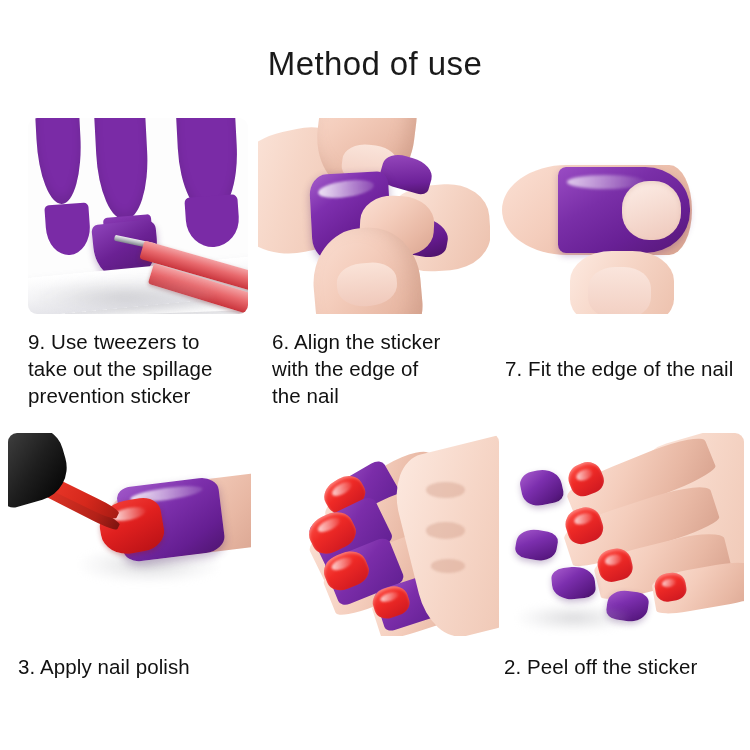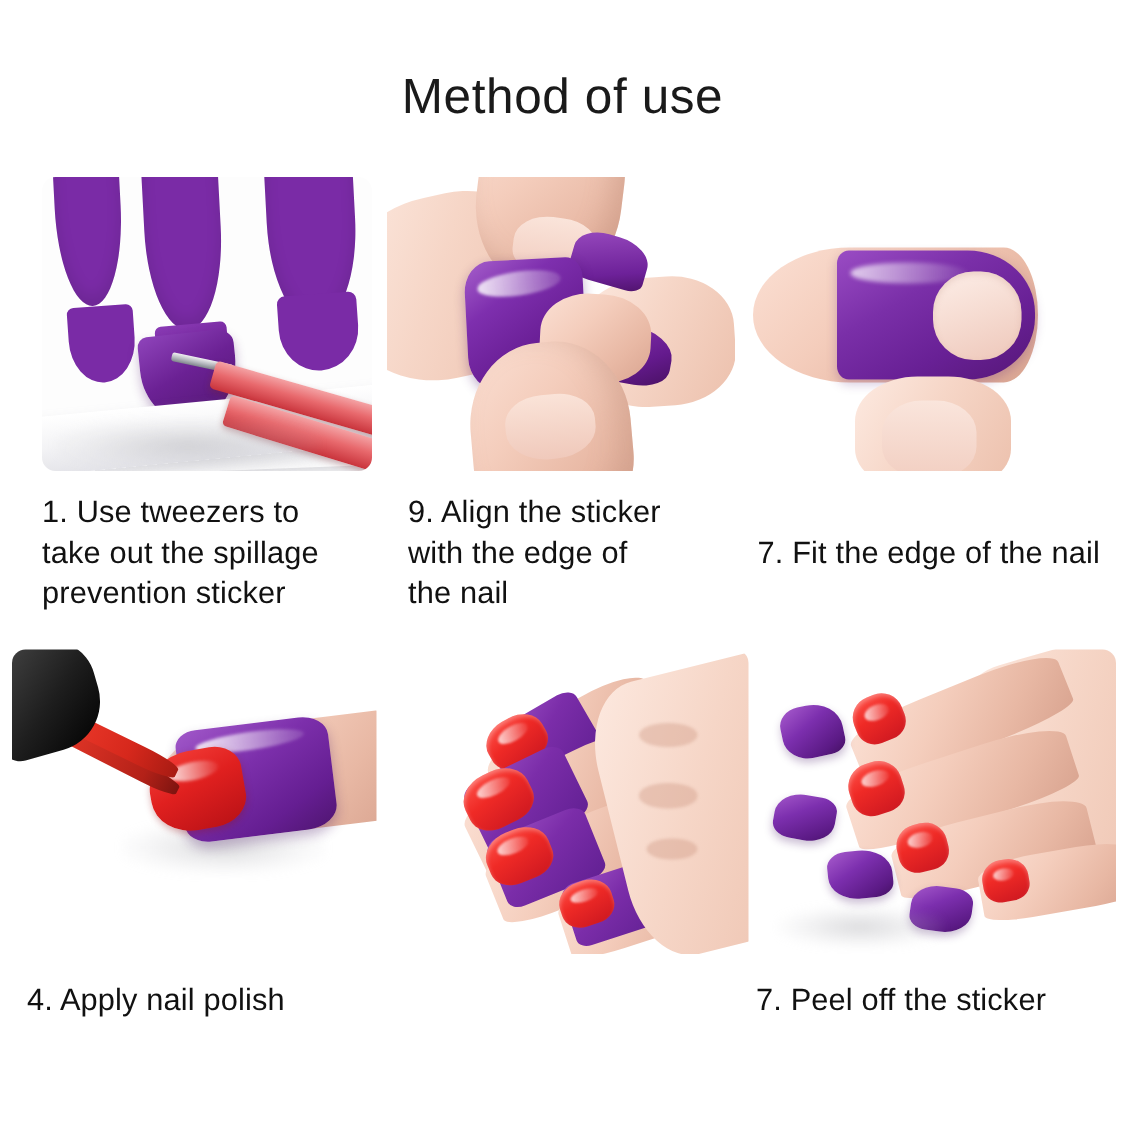--- a/index.html
+++ b/index.html
@@ -362,41 +362,41 @@
         <div class="ustem r2a"></div>
         <div class="ustem r2b"></div>
         <div class="ustem r2c"></div>
         <div class="lifted"></div>
         <div class="sheet-edge"></div>
         <div class="tw-tip"></div>
         <div class="tweez tw-upper"></div>
         <div class="tweez tw-lower"></div>
         <div class="soft-shadow" style="left:4%;top:82%;width:80%;height:18%;"></div>
       </div>
-      <div class="caption" style="top:210px;left:0;width:228px;">1. Use tweezers to
+      <div class="caption" style="top:210px;left:0;width:228px;">9. Use tweezers to
 take out the spillage
 prevention sticker</div>
     </div>
 
     <div class="cell" style="left:258px;">
       <div class="photo p2" style="width:232px;height:196px;">
         <div class="ph-bg"></div>
         <div class="finger-back skin-l"></div>
         <div class="finger-right skin-l"></div>
         <div class="finger-top skin"></div>
         <div class="thumb-top-nail"></div>
         <div class="sticker-wing-tr"></div>
         <div class="sticker-wing-br"></div>
         <div class="sticker-main"></div>
         <div class="sticker-gloss"></div>
         <div class="thumb-cover skin"></div>
         <div class="finger-bottom skin"></div>
         <div class="bottom-nail"></div>
       </div>
-      <div class="caption" style="top:210px;left:14px;width:220px;">9. Align the sticker
+      <div class="caption" style="top:210px;left:14px;width:220px;">6. Align the sticker
 with the edge of
 the nail</div>
     </div>
 
     <div class="cell" style="left:497px;">
       <div class="photo p3" style="width:227px;height:196px;">
         <div class="ph-bg"></div>
         <div class="finger skin"></div>
         <div class="sticker"></div>
         <div class="sticker-sheen"></div>
@@ -416,21 +416,21 @@
         <div class="soft-shadow" style="left:30%;top:56%;width:56%;height:18%;"></div>
         <div class="finger skin"></div>
         <div class="sticker"></div>
         <div class="sticker-gloss"></div>
         <div class="polish"></div>
         <div class="polish-gloss"></div>
         <div class="brush-b2"></div>
         <div class="brush-b1"></div>
         <div class="brush-handle"></div>
       </div>
-      <div class="caption" style="top:220px;left:10px;width:235px;">4. Apply nail polish</div>
+      <div class="caption" style="top:220px;left:10px;width:235px;">3. Apply nail polish</div>
     </div>
 
     <div class="cell" style="left:256px;">
       <div class="photo p5" style="width:243px;height:203px;">
         <div class="ph-bg"></div>
 
         <div class="hand-finger skin" style="left:28%;top:18%;width:50%;height:26%;transform:rotate(-30deg);"></div>
         <div class="sticker-wrap" style="left:30%;top:19%;width:28%;height:23%;transform:rotate(-30deg);"></div>
         <div class="nail-red" style="left:28%;top:22%;width:17%;height:16%;transform:rotate(-30deg);"></div>
         <div class="nail-gloss" style="left:31%;top:25%;width:9%;height:5%;transform:rotate(-30deg);"></div>
@@ -479,17 +479,17 @@
         <div class="nail-red" style="left:63%;top:69%;width:13%;height:14%;transform:rotate(-10deg);"></div>
         <div class="nail-gloss" style="left:66%;top:72%;width:6%;height:4%;transform:rotate(-10deg);"></div>
 
         <div class="crumple" style="left:7%;top:18%;width:17%;height:17%;border-radius:34% 52% 26% 44%;transform:rotate(-12deg);"></div>
         <div class="crumple" style="left:5%;top:48%;width:17%;height:15%;border-radius:48% 28% 46% 30%;transform:rotate(10deg);"></div>
         <div class="crumple" style="left:20%;top:66%;width:18%;height:16%;border-radius:30% 50% 28% 48%;transform:rotate(-6deg);"></div>
         <div class="crumple" style="left:43%;top:78%;width:17%;height:15%;border-radius:46% 30% 48% 28%;transform:rotate(8deg);"></div>
 
         <div class="soft-shadow" style="left:6%;top:84%;width:46%;height:14%;"></div>
       </div>
-      <div class="caption" style="top:220px;left:0px;width:240px;">7. Peel off the sticker</div>
+      <div class="caption" style="top:220px;left:0px;width:240px;">2. Peel off the sticker</div>
     </div>
   </div>
 
 </div>
 
 </body></html>

